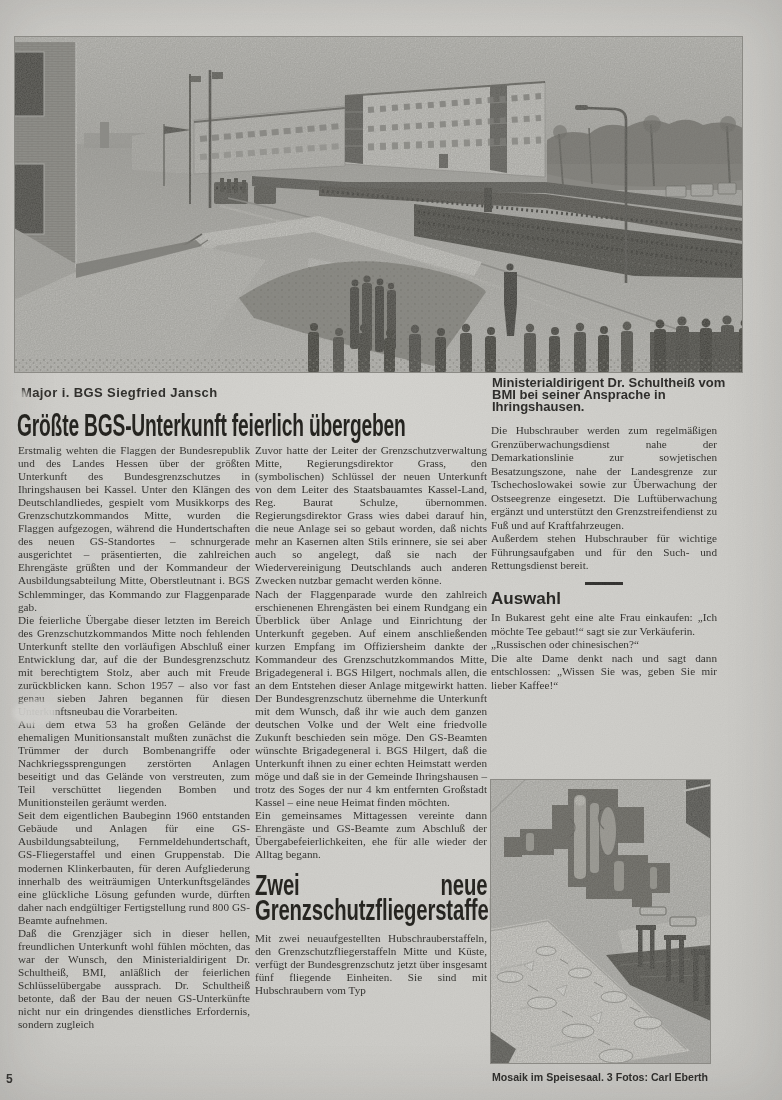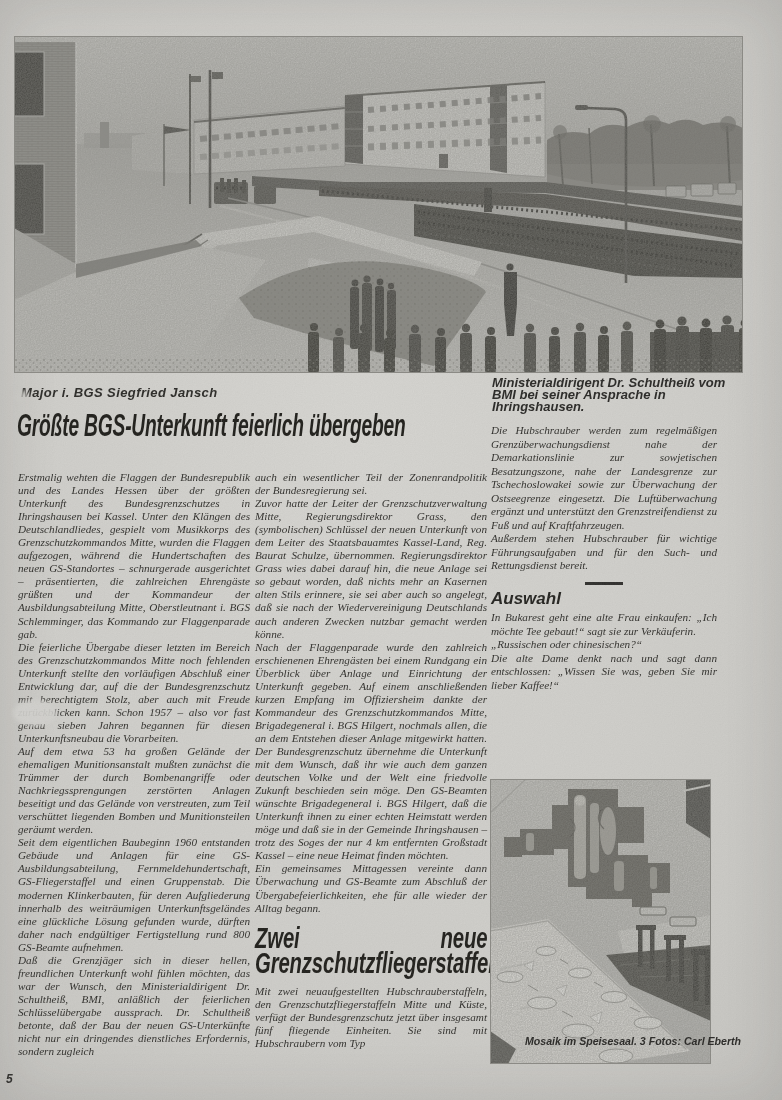--- a/index.html
+++ b/index.html
@@ -1,30 +1,30 @@
 <!DOCTYPE html>
 <html><head>
 <meta charset="utf-8">
 <style>
   html,body{margin:0;padding:0;background:#b9b8b4;}
   .page{position:relative;width:782px;height:1100px;overflow:hidden;
         background:radial-gradient(ellipse at 45% 40%, #dad9d5 0%, #d3d2ce 55%, #c9c8c4 100%);
         box-shadow:inset 0 0 60px rgba(40,38,32,.14);
-        font-family:"Liberation Serif","DejaVu Serif",serif;color:#2b2a27;font-style:italic;}
+        font-family:"Liberation Serif","DejaVu Serif",serif;color:#2b2a27;}
   .photo-top{position:absolute;left:14px;top:36px;width:729px;height:337px;display:block;}
   .photo-bottom{position:absolute;left:490px;top:779px;width:221px;height:285px;display:block;}
   .byline{position:absolute;left:21px;top:385px;font-family:"Liberation Sans","DejaVu Sans",sans-serif;
           font-weight:bold;font-size:13px;letter-spacing:.4px;color:#262522;}
   .caption{font-family:"Liberation Sans","DejaVu Sans",sans-serif;font-weight:bold;color:#232220;}
   .cap-top{position:absolute;left:492px;top:377px;width:254px;font-size:13px;line-height:12.2px;}
-  .cap-bottom{position:absolute;left:492px;top:1035px;width:250px;font-size:10.6px;padding-left:33px;}
+  .cap-bottom{position:absolute;left:492px;top:1071px;width:250px;font-size:10.6px;}
   .headline{position:absolute;left:17px;top:408px;margin:0;font-family:"Liberation Sans","DejaVu Sans",sans-serif;
             font-weight:bold;font-size:31px;color:#181713;}
   .headline .cond{display:inline-block;transform:scaleX(.62);transform-origin:0 50%;white-space:nowrap;letter-spacing:-.3px;}
-  .col{position:absolute;top:471px;width:232px;text-align:justify;font-size:11.2px;line-height:13.05px;}
+  .col{position:absolute;top:444px;width:232px;text-align:justify;font-size:11.2px;line-height:13.05px;}
   .col p{margin:0;}
   .col-left{left:18px;}
   .col-mid{left:255px;}
   .col-right{left:491px;top:424px;width:226px;line-height:13.5px;}
   .subhead{margin:11px 0 9px 0;font-family:"Liberation Sans","DejaVu Sans",sans-serif;
            font-weight:bold;font-size:29px;line-height:25px;color:#191814;}
   .subhead .cond{display:block;width:332px;transform:scaleX(.70);transform-origin:0 0;letter-spacing:-.2px;}
   .divider{width:38px;height:0;border-top:3px solid #2a2927;margin:9px auto 7px auto;}
   .auswahl-h{margin:0 0 6px 0;font-family:"Liberation Sans","DejaVu Sans",sans-serif;
              font-weight:bold;font-size:17px;color:#1d1c19;}
@@ -312,24 +312,23 @@
 
   <div class="col col-left">
     <p>Erstmalig wehten die Flaggen der Bundesrepublik und des Landes Hessen über der größten Unterkunft des Bundesgrenzschutzes in Ihringshausen bei Kassel. Unter den Klängen des Deutschlandliedes, gespielt vom Musikkorps des Grenzschutzkommandos Mitte, wurden die Flaggen aufgezogen, während die Hundertschaften des neuen GS-Standortes – schnurgerade ausgerichtet – präsentierten, die zahlreichen Ehrengäste grüßten und der Kommandeur der Ausbildungsabteilung Mitte, Oberstleutnant i. BGS Schlemminger, das Kommando zur Flaggenparade gab.</p>
     <p>Die feierliche Übergabe dieser letzten im Bereich des Grenzschutzkommandos Mitte noch fehlenden Unterkunft stellte den vorläufigen Abschluß einer Entwicklung dar, auf die der Bundesgrenzschutz mit berechtigtem Stolz, aber auch mit Freude zurückblicken kann. Schon 1957 – also vor fast genau sieben Jahren begannen für diesen Unterkunftsneubau die Vorarbeiten.</p>
     <p>Auf dem etwa 53 ha großen Gelände der ehemaligen Munitionsanstalt mußten zunächst die Trümmer der durch Bombenangriffe oder Nachkriegssprengungen zerstörten Anlagen beseitigt und das Gelände von verstreuten, zum Teil verschüttet liegenden Bomben und Munitionsteilen geräumt werden.</p>
     <p>Seit dem eigentlichen Baubeginn 1960 entstanden Gebäude und Anlagen für eine GS-Ausbildungsabteilung, Fernmeldehundertschaft, GS-Fliegerstaffel und einen Gruppenstab. Die modernen Klinkerbauten, für deren Aufgliederung innerhalb des weiträumigen Unterkunftsgeländes eine glückliche Lösung gefunden wurde, dürften daher nach endgültiger Fertigstellung rund 800 GS-Beamte aufnehmen.</p>
     <p>Daß die Grenzjäger sich in dieser hellen, freundlichen Unterkunft wohl fühlen möchten, das war der Wunsch, den Ministerialdirigent Dr. Schultheiß, BMI, anläßlich der feierlichen Schlüsselübergabe aussprach. Dr. Schultheiß betonte, daß der Bau der neuen GS-Unterkünfte nicht nur ein dringendes dienstliches Erfordernis, sondern zugleich</p>
   </div>
 
   <div class="col col-mid">
-    <p>auch ein wesentlicher Teil der Zonenrandpolitik der Bundesregierung sei.</p>
     <p>Zuvor hatte der Leiter der Grenzschutzverwaltung Mitte, Regierungsdirektor Grass, den (symbolischen) Schlüssel der neuen Unterkunft von dem Leiter des Staatsbauamtes Kassel-Land, Reg. Baurat Schulze, übernommen. Regierungsdirektor Grass wies dabei darauf hin, die neue Anlage sei so gebaut worden, daß nichts mehr an Kasernen alten Stils erinnere, sie sei aber auch so angelegt, daß sie nach der Wiedervereinigung Deutschlands auch anderen Zwecken nutzbar gemacht werden könne.</p>
     <p>Nach der Flaggenparade wurde den zahlreich erschienenen Ehrengästen bei einem Rundgang ein Überblick über Anlage und Einrichtung der Unterkunft gegeben. Auf einem anschließenden kurzen Empfang im Offiziersheim dankte der Kommandeur des Grenzschutzkommandos Mitte, Brigadegeneral i. BGS Hilgert, nochmals allen, die an dem Entstehen dieser Anlage mitgewirkt hatten. Der Bundesgrenzschutz übernehme die Unterkunft mit dem Wunsch, daß ihr wie auch dem ganzen deutschen Volke und der Welt eine friedvolle Zukunft beschieden sein möge. Den GS-Beamten wünschte Brigadegeneral i. BGS Hilgert, daß die Unterkunft ihnen zu einer echten Heimstatt werden möge und daß sie in der Gemeinde Ihringshausen – trotz des Soges der nur 4 km entfernten Großstadt Kassel – eine neue Heimat finden möchten.</p>
-    <p>Ein gemeinsames Mittagessen vereinte dann Überwachung und GS-Beamte zum Abschluß der Übergabefeierlichkeiten, ehe für alle wieder der Alltag begann.</p>
+    <p>Ein gemeinsames Mittagessen vereinte dann Ehrengäste und GS-Beamte zum Abschluß der Übergabefeierlichkeiten, ehe für alle wieder der Alltag begann.</p>
     <h2 class="subhead">
         <span class="cond">Zwei neue Grenzschutzfliegerstaffeln</span>
       </h2>
     <p>Mit zwei neuaufgestellten Hubschrauberstaffeln, den Grenzschutzfliegerstaffeln Mitte und Küste, verfügt der Bundesgrenzschutz jetzt über insgesamt fünf fliegende Einheiten. Sie sind mit Hubschraubern vom Typ</p>
   </div>
 
   <div class="col col-right">
     <p>Die Hubschrauber werden zum regelmäßigen Grenzüberwachungsdienst nahe der Demarkationslinie zur sowjetischen Besatzungszone, nahe der Landesgrenze zur Tschechoslowakei sowie zur Überwachung der Ostseegrenze eingesetzt. Die Luftüberwachung ergänzt und unterstützt den Grenzstreifendienst zu Fuß und auf Kraftfahrzeugen.</p>
     <p>Außerdem stehen Hubschrauber für wichtige Führungsaufgaben und für den Such- und Rettungsdienst bereit.</p>
     <div class="divider"></div>

